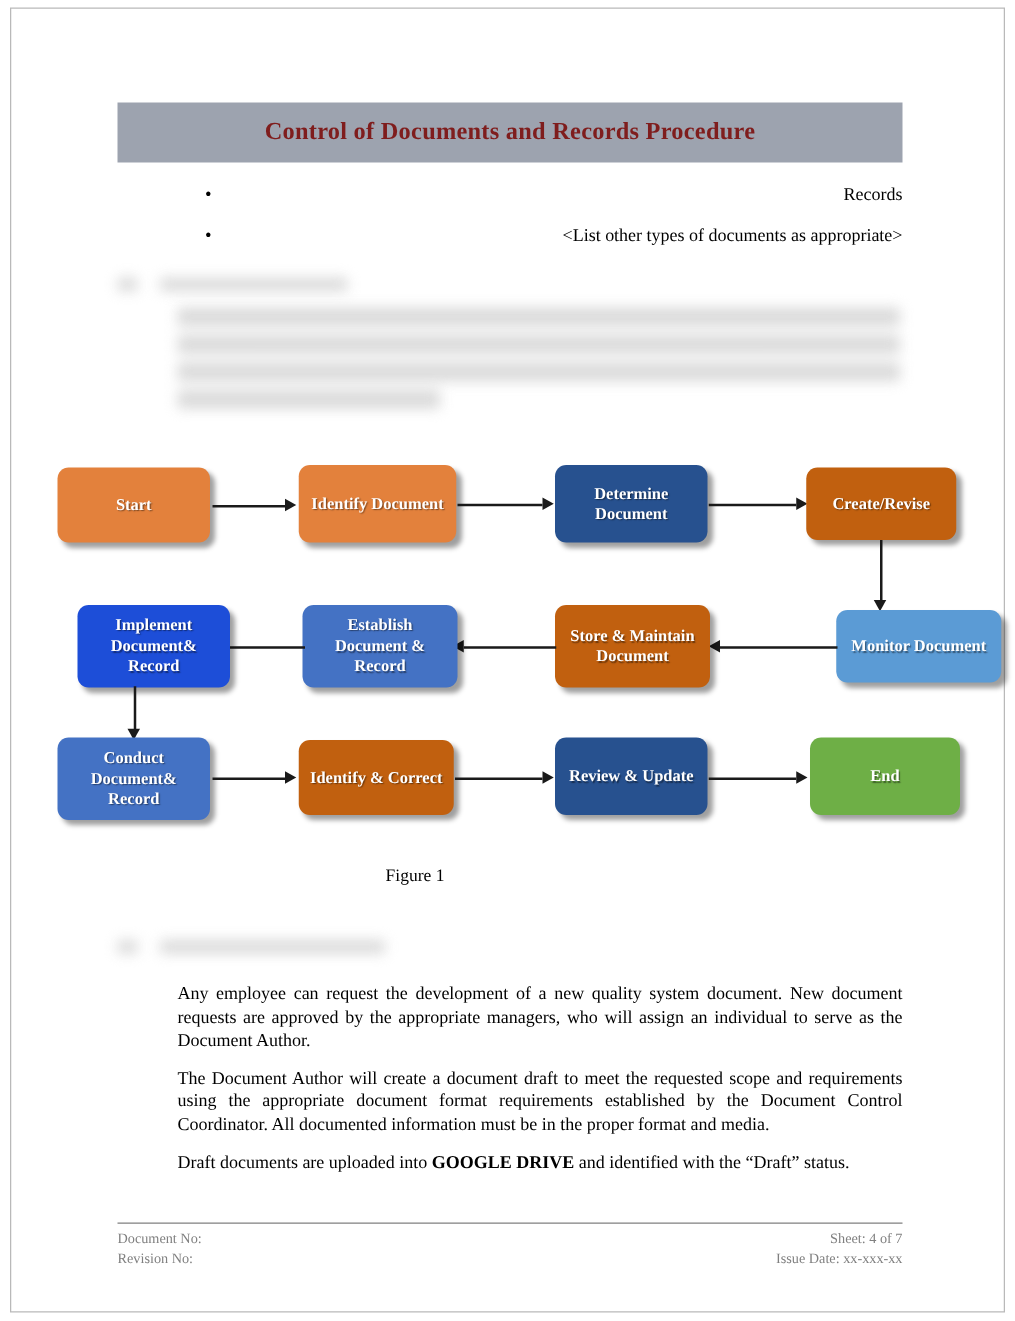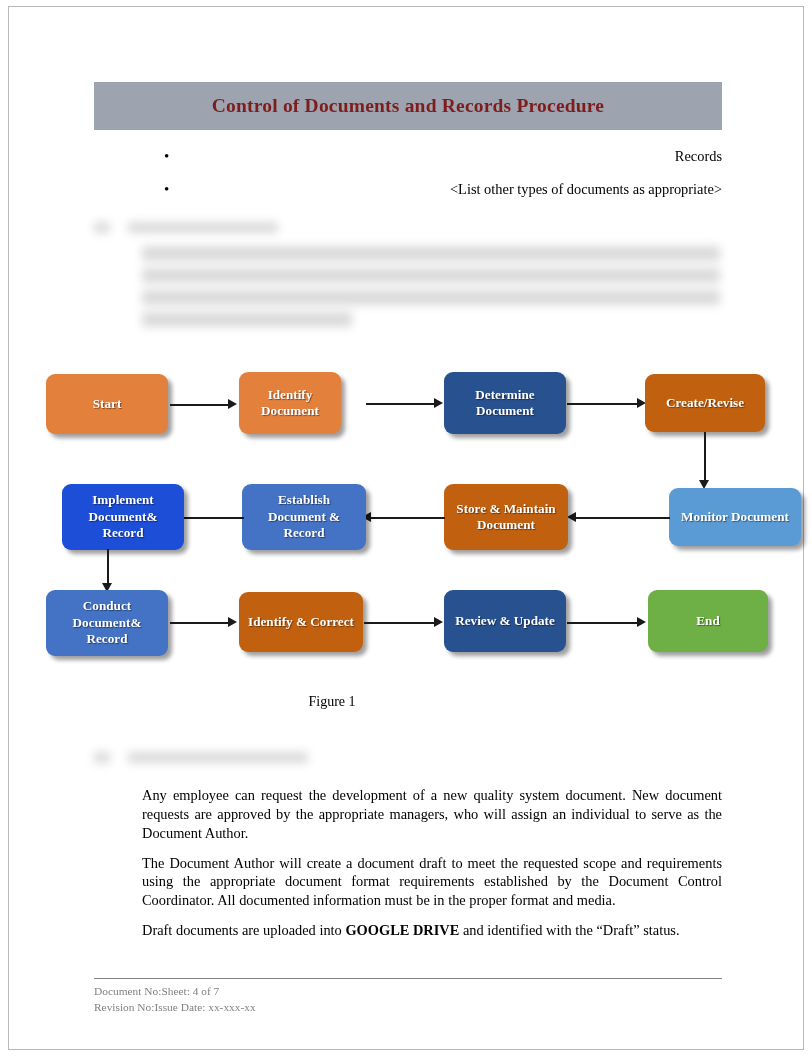--- a/index.html
+++ b/index.html
@@ -159,21 +159,21 @@
     left: 94px; top: 978px;
     width: 628px;
     border-top: 1.5px solid #808080;
     padding-top: 4px;
     color: #808080;
     font-size: 11.4px;
     line-height: 1.42;
   }
   .footer-row {
     display: flex;
-    justify-content: flex-start;
+    justify-content: space-between;
   }
 </style>
 </head>
 <body>
 
 <div class="page-frame"></div>
 
 <div class="content">
 
   <div class="title-banner">
@@ -199,21 +199,21 @@
 </div>
 
 <div class="flow">
 
   <div class="node" style="left:46px; top:22px; width:122px; height:60px; background:#E3813C;">
     <span>Start</span>
   </div>
   <div class="arrow-line" style="left:170px; top:52px; width:58px; height:1.6px;"></div>
   <div class="arrow-head right" style="left:228px; top:47px;"></div>
 
-  <div class="node" style="left:239px; top:20px; width:102px; height:62px; background:#E3813C;">
+  <div class="node" style="left:239px; top:20px; width:126px; height:62px; background:#E3813C;">
     <span>Identify Document</span>
   </div>
   <div class="arrow-line" style="left:366px; top:51px; width:68px; height:1.6px;"></div>
   <div class="arrow-head right" style="left:434px; top:46px;"></div>
 
   <div class="node" style="left:444px; top:20px; width:122px; height:62px; background:#27518F;">
     <span>Determine Document</span>
   </div>
   <div class="arrow-line" style="left:567px; top:51px; width:70px; height:1.6px;"></div>
   <div class="arrow-head right" style="left:637px; top:46px;"></div>

